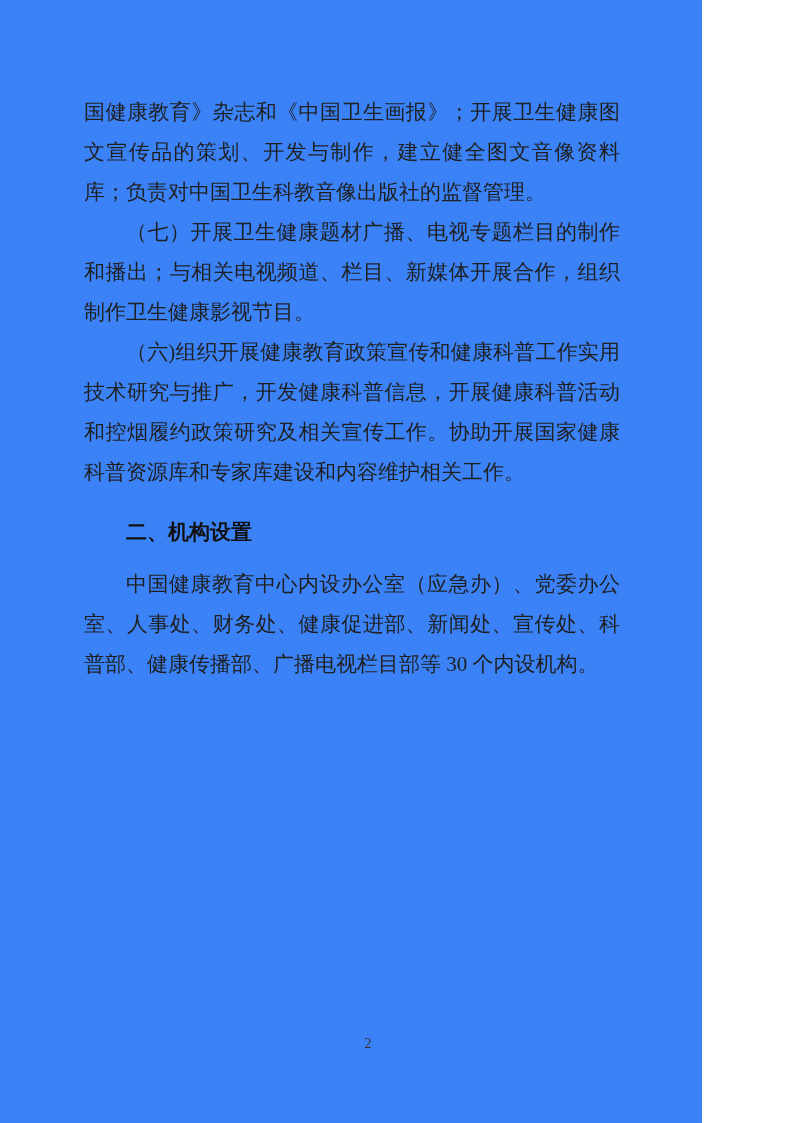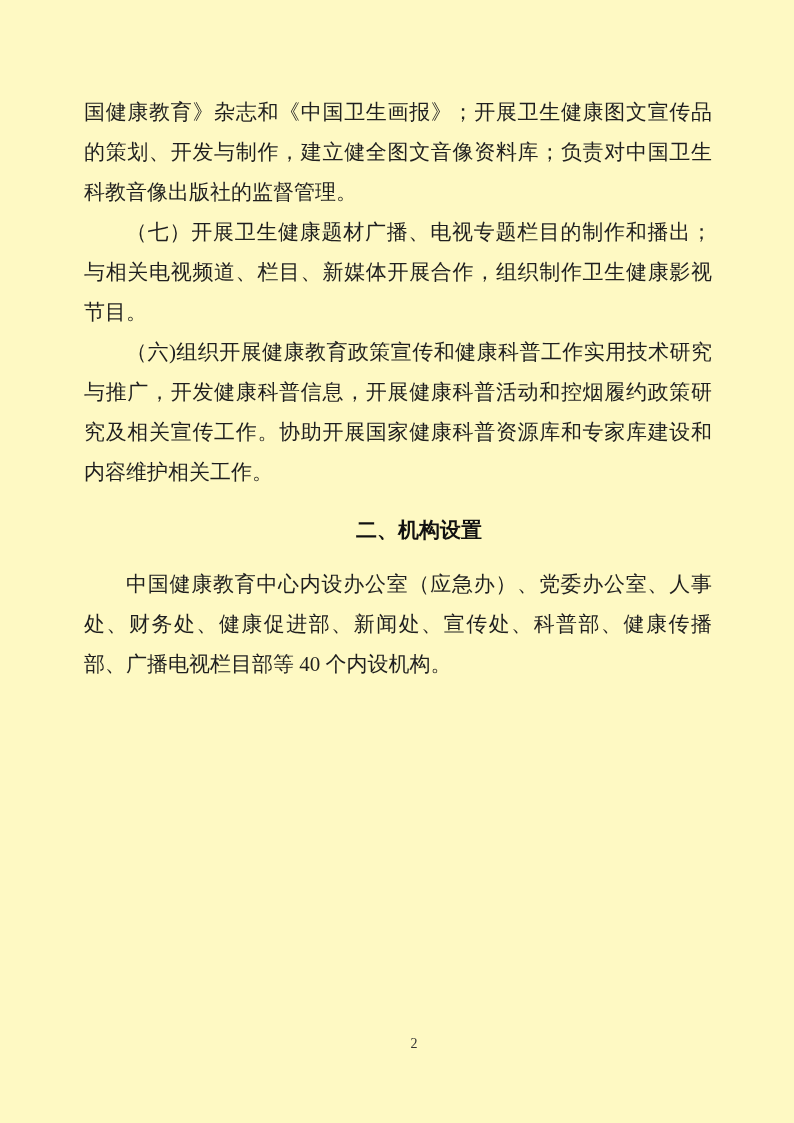--- a/index.html
+++ b/index.html
@@ -2,25 +2,26 @@
 <html><head>
 <meta charset="utf-8">
 <style>
   html, body {
     margin: 0;
     padding: 0;
     background: #ffffff;
   }
   .page {
     position: relative;
-    width: 794px;
+    width: 670px;
     height: 1123px;
-    background: #fef9c3;
+    background: #3b82f6;
     overflow: hidden;
     font-family: "Liberation Serif", "DejaVu Serif", serif;
+    padding-left: 32px;
   }
   .content {
     position: absolute;
     left: 84px;
     right: 82px;
     top: 92px;
   }
   .para {
     margin: 0;
     font-size: 21px;
@@ -28,27 +29,26 @@
     color: #1f1f1f;
     text-align: justify;
     letter-spacing: 0px;
     word-break: break-all;
   }
   .para.indent {
     text-indent: 42px;
   }
   .heading {
     margin: 20px 0 12px 0;
-    font-family: Liberation Mono, monospace;
+    font-family: Liberation Serif, serif;
     font-weight: bold;
     font-size: 21px;
     line-height: 40px;
     color: #111111;
     text-indent: 42px;
-    text-align: center;
   }
   .footer {
     position: absolute;
     left: 0;
     right: 0;
     bottom: 70px;
     text-align: center;
   }
   .page-num {
     display: inline-block;
@@ -61,18 +61,18 @@
 </style>
 </head>
 <body>
 
 <div class="page">
   <div class="content">
     <p class="para">国健康教育》杂志和《中国卫生画报》；开展卫生健康图文宣传品的策划、开发与制作，建立健全图文音像资料库；负责对中国卫生科教音像出版社的监督管理。</p>
     <p class="para indent">（七）开展卫生健康题材广播、电视专题栏目的制作和播出；与相关电视频道、栏目、新媒体开展合作，组织制作卫生健康影视节目。</p>
     <p class="para indent">（六)组织开展健康教育政策宣传和健康科普工作实用技术研究与推广，开发健康科普信息，开展健康科普活动和控烟履约政策研究及相关宣传工作。协助开展国家健康科普资源库和专家库建设和内容维护相关工作。</p>
     <h2 class="heading">二、机构设置</h2>
-    <p class="para indent">中国健康教育中心内设办公室（应急办）、党委办公室、人事处、财务处、健康促进部、新闻处、宣传处、科普部、健康传播部、广播电视栏目部等 40 个内设机构。</p>
+    <p class="para indent">中国健康教育中心内设办公室（应急办）、党委办公室、人事处、财务处、健康促进部、新闻处、宣传处、科普部、健康传播部、广播电视栏目部等 30 个内设机构。</p>
   </div>
   <div class="footer">
     <span class="page-num">2</span>
   </div>
 </div>
 
 </body></html>

